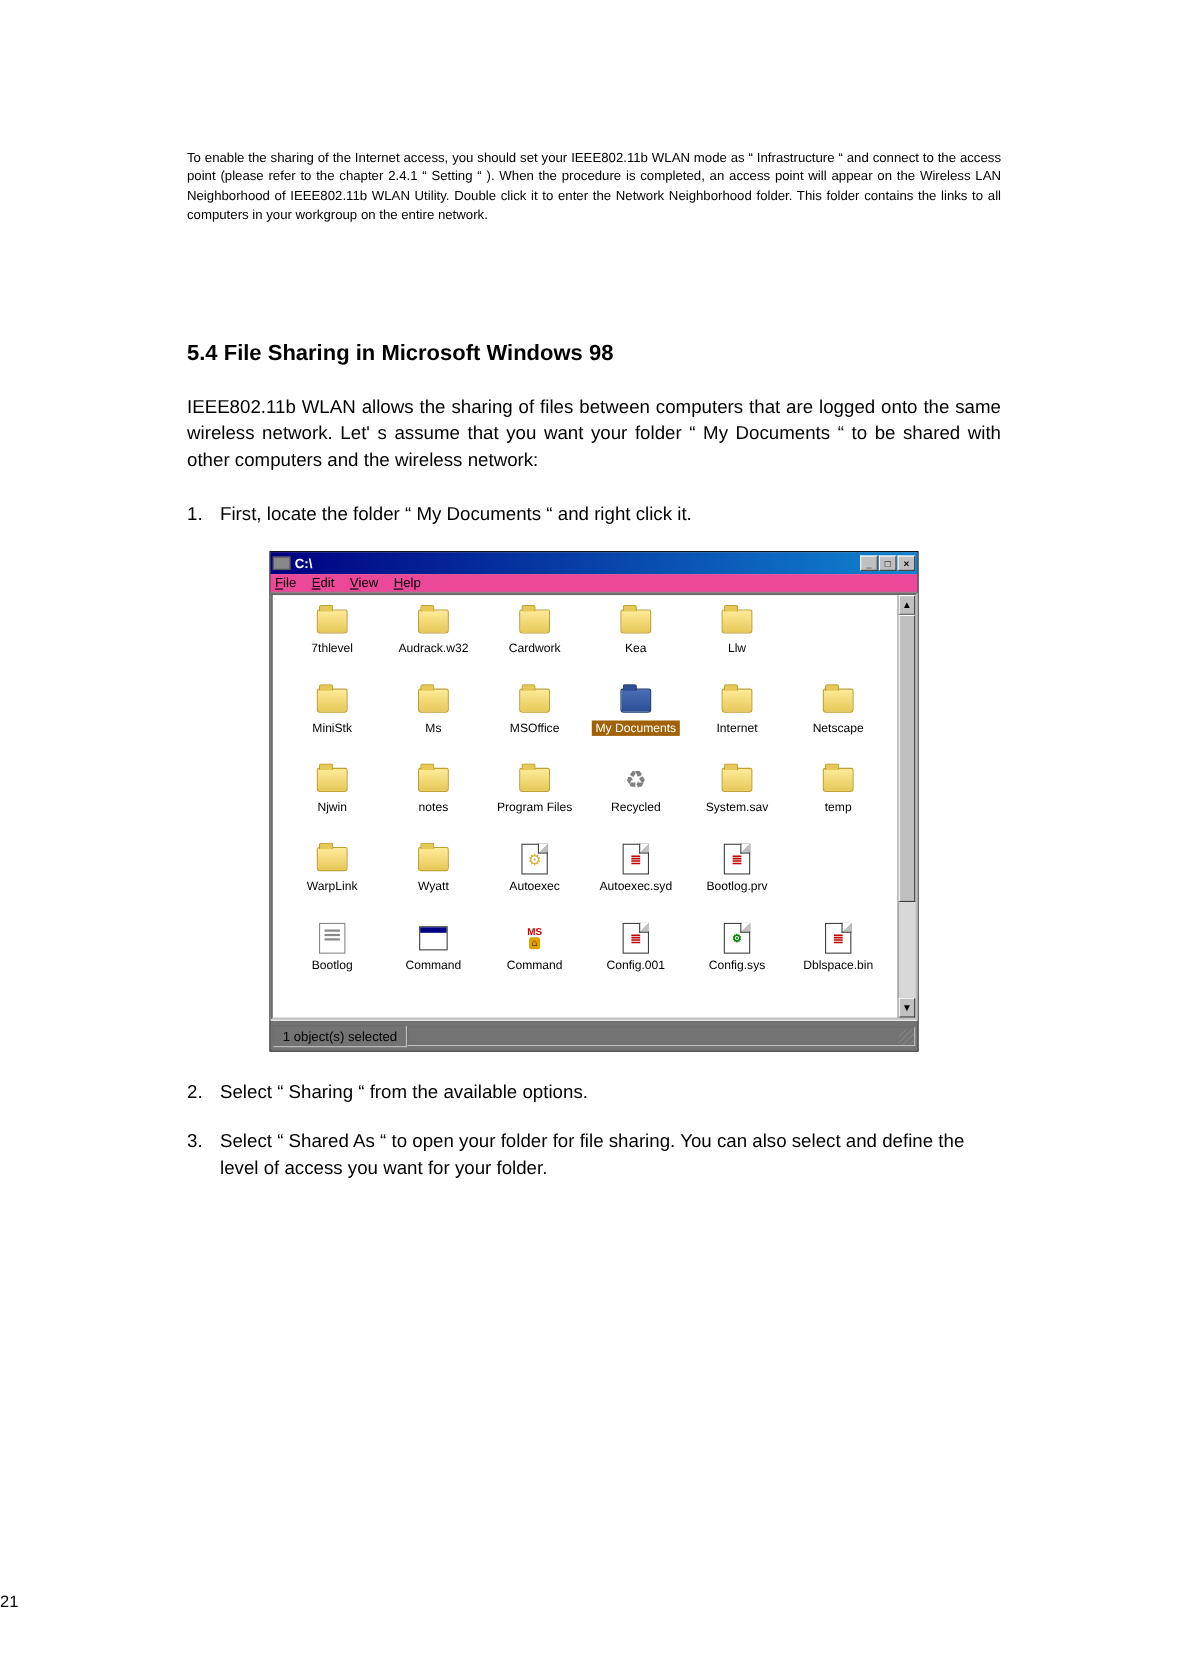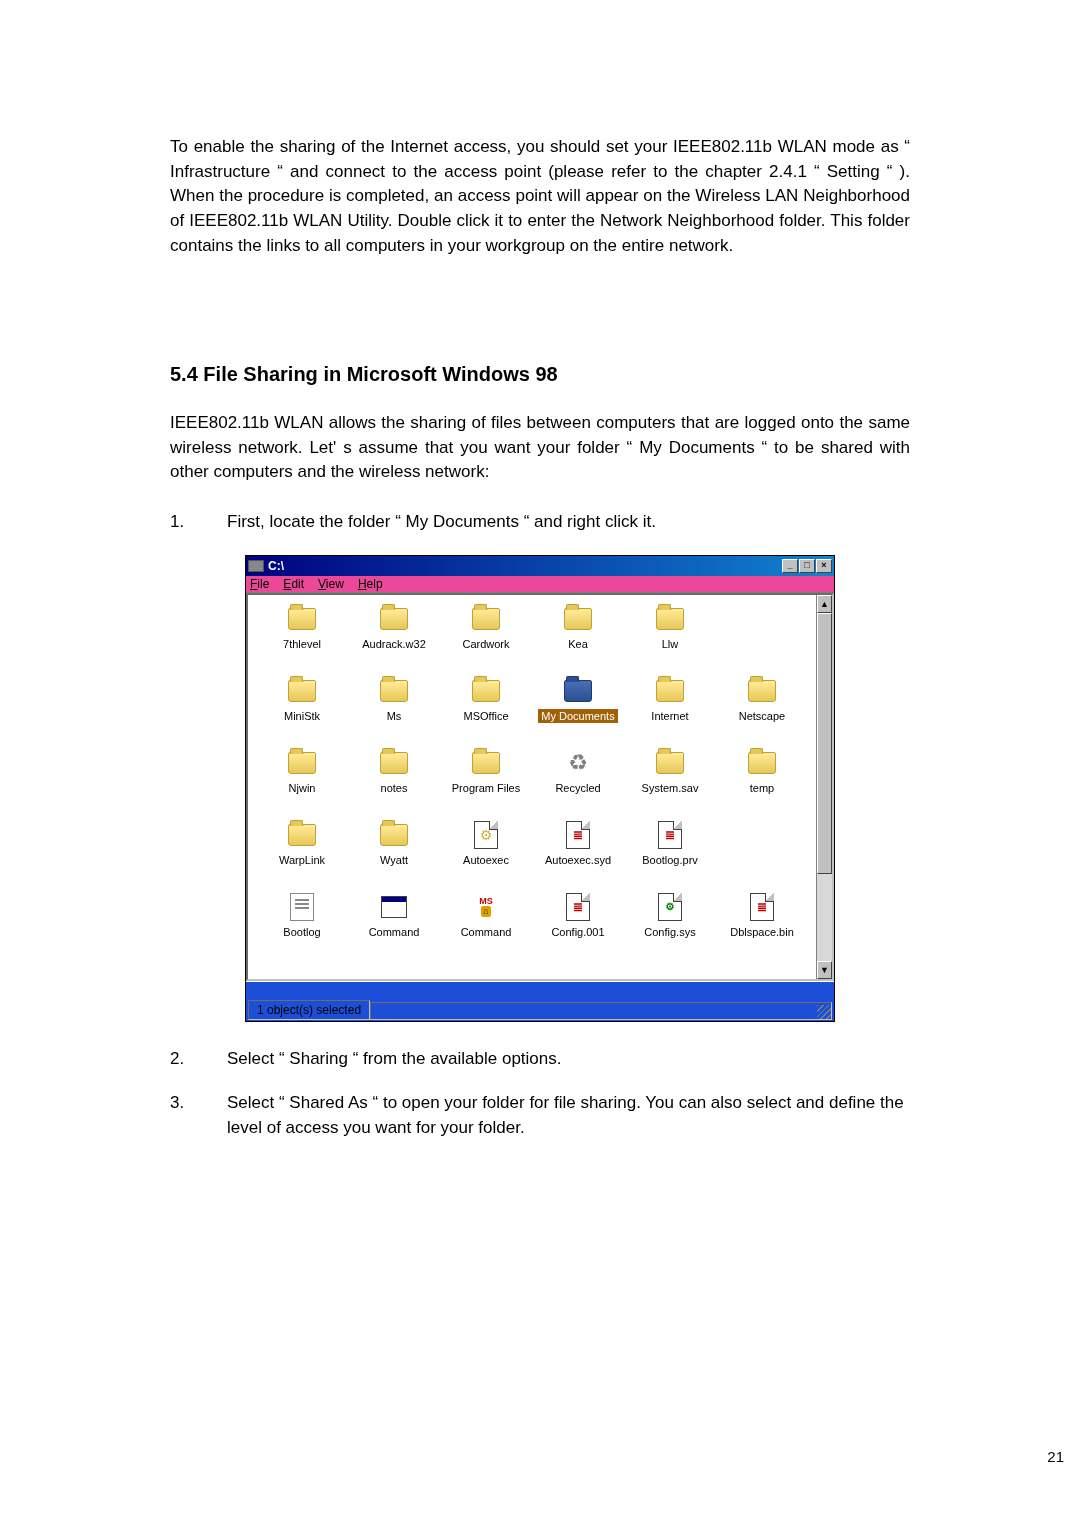--- a/index.html
+++ b/index.html
@@ -11,21 +11,21 @@
       color: #000;
       position: relative;
     }
     .page { padding: 135px 170px 0 170px; }
     .section-title {
       font-size: 26px;
       font-weight: bold;
       margin-bottom: 25px;
     }
     .body-text {
-      font-size: 17px;
+      font-size: 12px;
       line-height: 1.45;
       text-align: justify;
       margin-bottom: 20px;
     }
     .subsection-title {
       font-size: 20px;
       font-weight: bold;
       margin-top: 105px;
       margin-bottom: 25px;
     }
@@ -35,21 +35,21 @@
       text-align: justify;
       margin-bottom: 25px;
     }
     .step {
       font-size: 17px;
       line-height: 1.45;
       margin-bottom: 20px;
       display: flex;
     }
     .step .num { width: 30px; flex-shrink: 0; }
-    .step .text { flex: 1; margin-left: 27px; }
+    .step .text { flex: 1; }
     .win {
       width: 590px;
       margin: 15px auto 25px auto;
       border: 1px solid #000;
       background: #c0c0c0;
       font-family: "MS Sans Serif", Tahoma, sans-serif;
     }
     .titlebar {
       background: linear-gradient(to right, #000080, #1084d0);
       color: #fff;
@@ -236,44 +236,44 @@
     .sb-track { flex: 1; background: #d8d8d8; position: relative; }
     .sb-thumb {
       position: absolute; top: 0; left: 0; right: 0;
       height: 75%;
       background: #c0c0c0;
       border: 1px solid #fff;
       border-right-color: #404040;
       border-bottom-color: #404040;
     }
     .statusbar {
-      background: #1d4ed8;
+      background: #737373;
       border-top: 1px solid #fff;
-      height: 40px;
-      display: flex;
-      align-items: flex-end;
+      height: 28px;
+      display: flex;
+      align-items: center;
       font-size: 12px;
     }
     .status-panel {
       border: 1px inset #c0c0c0;
       padding: 2px 8px;
       margin: 1px 0 1px 2px;
     }
     .status-rest { flex: 1; border: 1px inset #c0c0c0; margin: 1px 2px 1px 0; height: 18px; position: relative; }
     .resize-grip {
       position: absolute;
       bottom: 0; right: 0;
       width: 14px; height: 14px;
       background: repeating-linear-gradient(135deg, #808080 0 1px, transparent 1px 4px);
     }
     .page-num {
       position: absolute;
       bottom: 60px;
       left: 0; right: 16px;
-      text-align: right;
+      text-align: left;
       font-size: 15px;
     }
   </style>
 </head>
 <body>
 
 <div class="page">
   <p class="body-text">To enable the sharing of the Internet access, you should set your IEEE802.11b WLAN mode as “ Infrastructure “ and connect to the access point (please refer to the chapter 2.4.1 “ Setting “ ). When the procedure is completed, an access point will appear on the Wireless LAN Neighborhood of IEEE802.11b WLAN Utility. Double click it to enter the Network Neighborhood folder. This folder contains the links to all computers in your workgroup on the entire network.</p>
 
   <h2 class="subsection-title">5.4 File Sharing in Microsoft Windows 98</h2>

